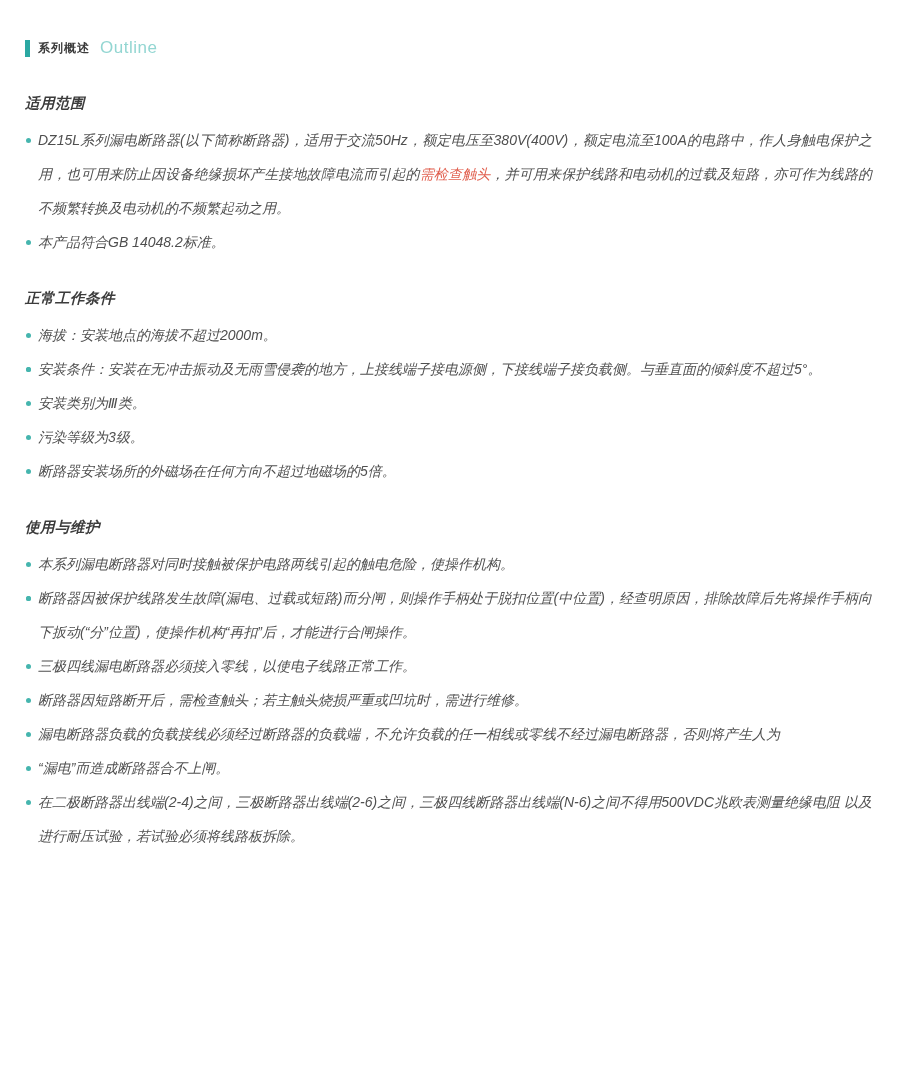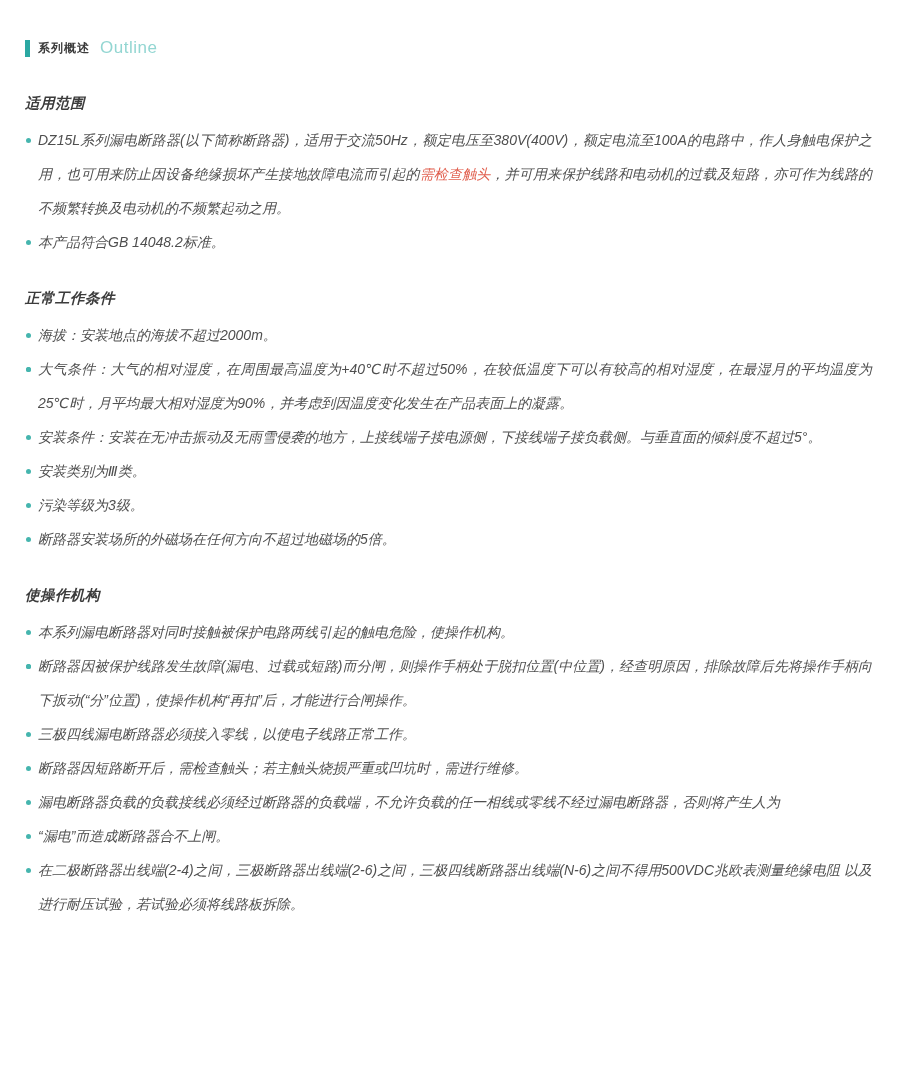--- a/index.html
+++ b/index.html
@@ -94,29 +94,28 @@
         <div>
           <div class="item"><span class="dot"></span><span><span>DZ15L系列漏电断路器(以下简称断路器)，适用于交流50Hz，额定电压至380V(400V)，额定电流至100A的电路中，作人身触电保护之用，也可用来防止因设备绝缘损坏产生接地故障电流而引起的</span><span class="hl">需检查触头</span><span>，并可用来保护线路和电动机的过载及短路，亦可作为线路的不频繁转换及电动机的不频繁起动之用。</span></span></div>
           <div class="item"><span class="dot"></span><span><span>本产品符合GB 14048.2标准。</span></span></div>
         </div>
       </section>
       <section class="section">
         <h2 class="section-heading">正常工作条件</h2>
         <div>
           <div class="item"><span class="dot"></span><span><span>海拔：安装地点的海拔不超过2000m。</span></span></div>
           <div class="item"><span class="dot"></span></div>
-          <div class="item"><span class="dot"></span><span><span>大气条件：大气的相对湿度，在周围最高温度为+40℃时不超过50%，在较低温度下可以有较高的相对湿度，在最湿月的平均温度为25℃时，月平均最大相对湿度为90%，并考虑到因温度变化发生在产品表面上的凝露。</span></span></div>
           <div class="item"><span class="dot"></span><span><span>安装条件：安装在无冲击振动及无雨雪侵袭的地方，上接线端子接电源侧，下接线端子接负载侧。与垂直面的倾斜度不超过5°。</span></span></div>
           <div class="item"><span class="dot"></span><span><span>安装类别为Ⅲ类。</span></span></div>
           <div class="item"><span class="dot"></span><span><span>污染等级为3级。</span></span></div>
           <div class="item"><span class="dot"></span><span><span>断路器安装场所的外磁场在任何方向不超过地磁场的5倍。</span></span></div>
         </div>
       </section>
       <section class="section">
-        <h2 class="section-heading">使操作机构</h2>
+        <h2 class="section-heading">使用与维护</h2>
         <div>
           <div class="item"><span class="dot"></span><span><span>本系列漏电断路器对同时接触被保护电路两线引起的触电危险，使操作机构。</span></span></div>
           <div class="item"><span class="dot"></span></div>
           <div class="item"><span class="dot"></span></div>
           <div class="item no-bullet"><span><span>断路器因被保护线路发生故障(漏电、过载或短路)而分闸，则操作手柄处于脱扣位置(中位置)，经查明原因，排除故障后先将操作手柄向下扳动(“分”位置)，使操作机构“再扣”后，才能进行合闸操作。</span></span></div>
           <div class="item"><span class="dot"></span><span><span>三极四线漏电断路器必须接入零线，以使电子线路正常工作。</span></span></div>
           <div class="item"><span class="dot"></span><span><span>断路器因短路断开后，需检查触头；若主触头烧损严重或凹坑时，需进行维修。</span></span></div>
           <div class="item"><span class="dot"></span><span><span>漏电断路器负载的负载接线必须经过断路器的负载端，不允许负载的任一相线或零线不经过漏电断路器，否则将产生人为</span></span></div>
           <div class="item"><span class="dot"></span><span><span>“漏电”而造成断路器合不上闸。</span></span></div>
           <div class="item"><span class="dot"></span><span><span>在二极断路器出线端(2-4)之间，三极断路器出线端(2-6)之间，三极四线断路器出线端(N-6)之间不得用500VDC兆欧表测量绝缘电阻 以及进行耐压试验，若试验必须将线路板拆除。</span></span></div>

